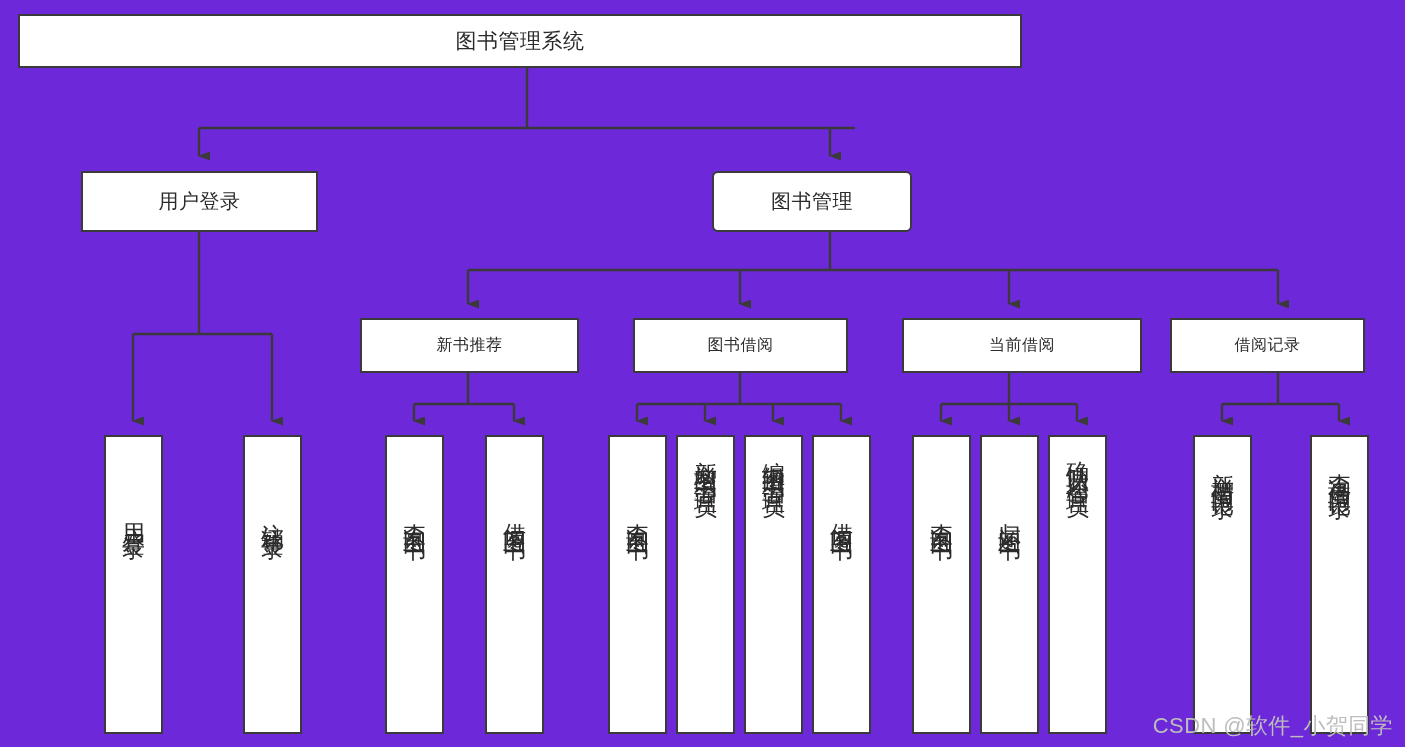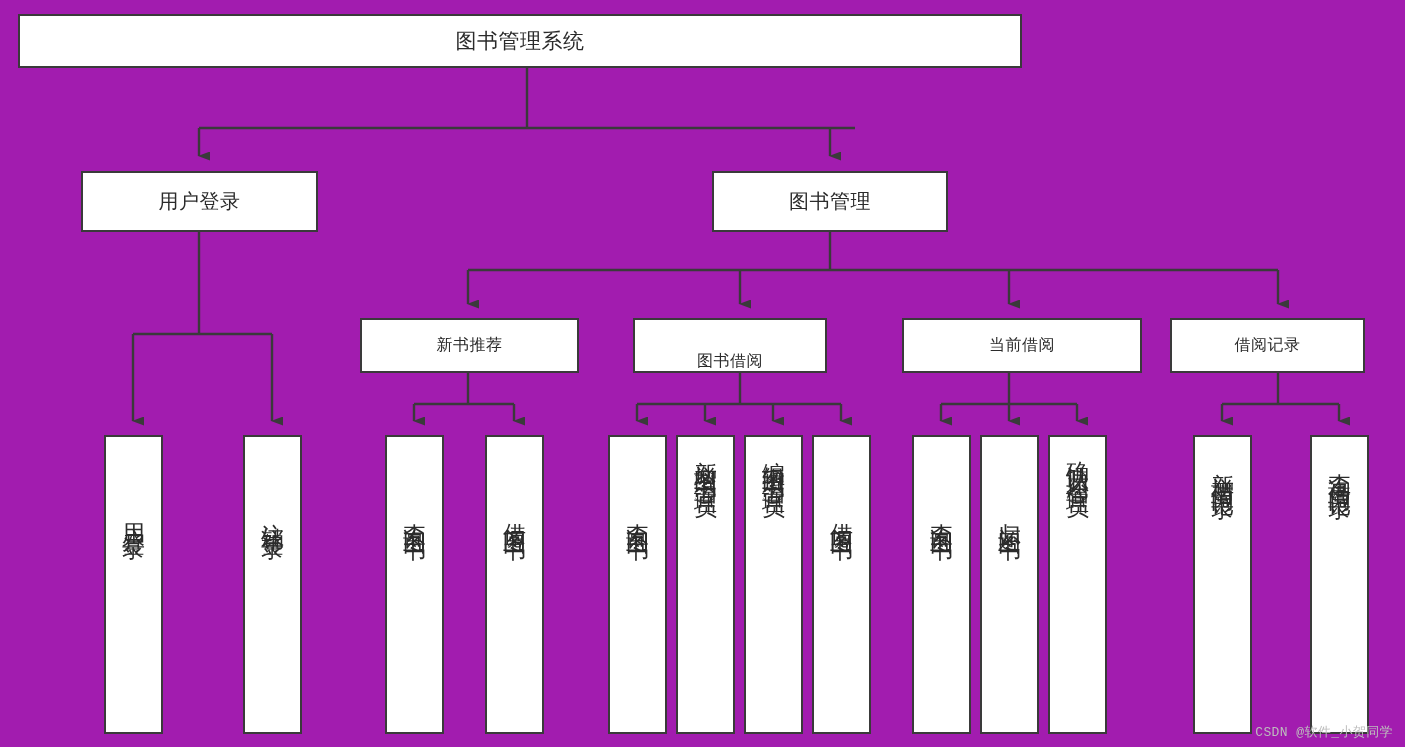--- a/index.html
+++ b/index.html
@@ -11,21 +11,21 @@
   body {
     width: 1405px;
     height: 747px;
     font-family: "Liberation Sans", "DejaVu Sans", sans-serif;
     overflow: hidden;
   }
   #diagram-root {
     position: relative;
     width: 1405px;
     height: 747px;
-    background: #a21caf;
+    background: #6d28d9;
   }
   .svg-layer {
     position: absolute;
     left: 0;
     top: 0;
     width: 1405px;
     height: 747px;
   }
   .node {
     position: absolute;
@@ -56,31 +56,31 @@
   }
   
   .lv2 {
     top: 171px;
     height: 61px;
   }
   .lv2 .node-label {
     font-size: 20px;
   }
   .lv2-login  { left: 81px;  width: 237px; }
-  .lv2-manage { left: 712px; width: 236px; }
+  .lv2-manage { left: 712px; width: 200px; border-radius: 6px; }
   
   .lv3 {
     top: 318px;
     height: 55px;
   }
   .lv3 .node-label {
     font-size: 16px;
   }
   .lv3-a { left: 360px;  width: 219px; }
-  .lv3-b { left: 633px;  width: 194px; align-items: flex-end; }
+  .lv3-b { left: 633px;  width: 215px; }
   .lv3-c { left: 902px;  width: 240px; }
   .lv3-d { left: 1170px; width: 195px; }
   
   .leaf {
     top: 435px;
     height: 299px;
     width: 59px;
     align-items: flex-start;
     justify-content: center;
     padding-top: 0;
@@ -95,26 +95,25 @@
   }
   .leaf.align-mid .node-label   { margin-top: 68px; }
   .leaf.align-upper .node-label { margin-top: 18px; }
   .leaf.align-top .node-label   { margin-top: 6px; }
 
   
   .watermark {
     position: absolute;
     right: 12px;
     bottom: 6px;
-    font-size: 13px;
+    font-size: 22px;
     color: #bdbdbd;
     white-space: nowrap;
     z-index: 5;
     letter-spacing: 0.4px;
-    font-family: Liberation Mono, monospace;
   }
 </style>
 </head>
 <body>
 
 <div id="diagram-root">
 
   <svg class="svg-layer" viewBox="0 0 1405 747" xmlns="http://www.w3.org/2000/svg">
     <defs>
       <marker id="arrowhead" markerWidth="9" markerHeight="12" refX="4.5" refY="11" orient="auto" markerUnits="userSpaceOnUse">

